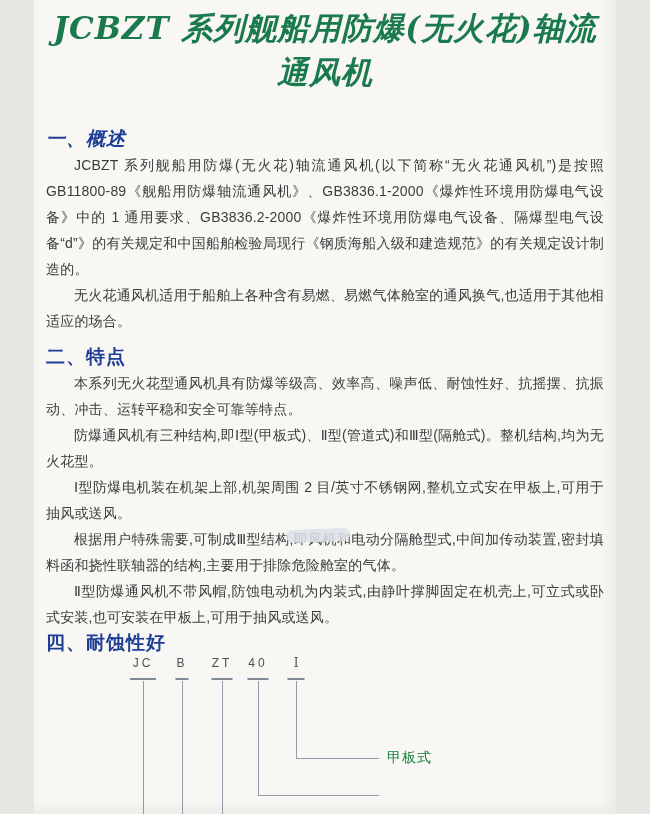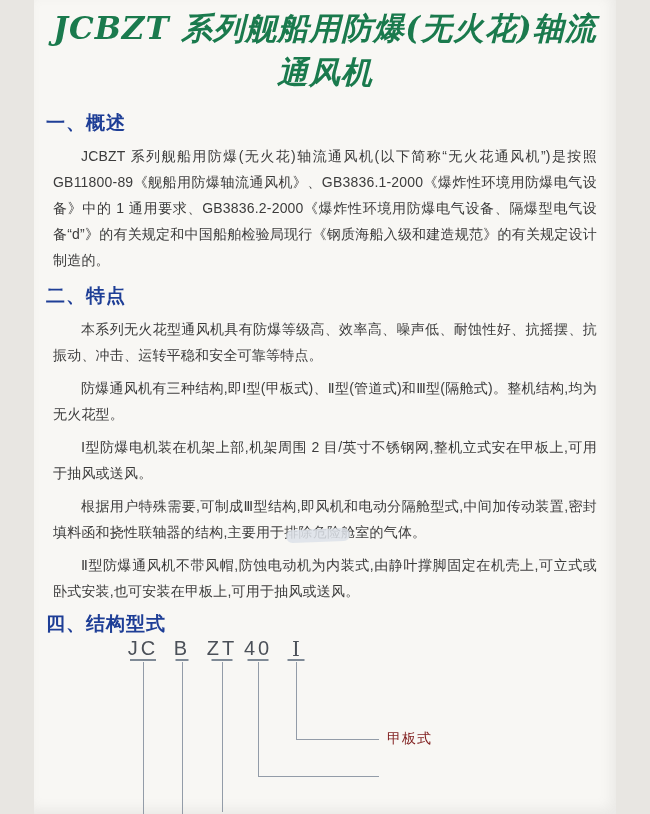--- a/index.html
+++ b/index.html
@@ -25,24 +25,24 @@
     letter-spacing:1px;
   }
   .sec-h{
     font-size:19px;
     font-weight:bold;
     color:#1e3e96;
     line-height:26px;
     margin:0;
     letter-spacing:1px;
   }
-  .sec-h.first{margin-top:16px;}
+  .sec-h.first{margin-top:32px;font-style:italic;}
   .sec-h.second{margin-top:10px;}
   p.body{
-    margin:7px;
+    margin:0;
     font-size:14px;
     line-height:26px;
     color:#3c3c3c;
     text-indent:2em;
     text-align:justify;
     letter-spacing:.2px;
   }
   
   .smudge{
     position:absolute;
@@ -51,63 +51,64 @@
     background:#dde2e9;
     border-radius:8px;
     transform:rotate(-2deg);
     opacity:.85;
   }
   
   .diagram{position:relative;height:256px;margin-top:0;}
   .code{
     position:absolute;top:0;
     transform:translateX(-50%);
-    font-size:20px;color:#4b5058;
+    font-size:12px;color:#4b5058;
     letter-spacing:3px;white-space:nowrap;
   }
   .code.roman{font-family:"DejaVu Serif","Liberation Serif",serif;letter-spacing:0;}
   .ul{
     position:absolute;top:22px;height:2px;
     background:#7f8a96;
     transform:translateX(-50%);
   }
   .vline{position:absolute;width:1px;background:#939ca8;top:25px;}
   .hline{position:absolute;height:1px;background:#939ca8;}
   .dlabel{
     position:absolute;left:341px;
-    font-size:14px;color:#7f1d1d;
+    font-size:14px;color:#15803d;
     white-space:nowrap;letter-spacing:1px;
   }
 </style>
 </head>
 <body>
 
 <div class="page">
 
   <div class="title">JCBZT 系列舰船用防爆(无火花)轴流通风机</div>
 
   <div>
     <div class="sec-h first">一、概述</div>
     <p class="body">JCBZT 系列舰船用防爆(无火花)轴流通风机(以下简称“无火花通风机”)是按照 GB11800-89《舰船用防爆轴流通风机》、GB3836.1-2000《爆炸性环境用防爆电气设备》中的 1 通用要求、GB3836.2-2000《爆炸性环境用防爆电气设备、隔爆型电气设备“d”》的有关规定和中国船舶检验局现行《钢质海船入级和建造规范》的有关规定设计制造的。</p>
+    <p class="body">无火花通风机适用于船舶上各种含有易燃、易燃气体舱室的通风换气,也适用于其他相适应的场合。</p>
   </div>
 
   <div>
     <div class="sec-h second">二、特点</div>
     <p class="body">本系列无火花型通风机具有防爆等级高、效率高、噪声低、耐蚀性好、抗摇摆、抗振动、冲击、运转平稳和安全可靠等特点。</p>
   </div>
 
   <div>
     <p class="body">防爆通风机有三种结构,即Ⅰ型(甲板式)、Ⅱ型(管道式)和Ⅲ型(隔舱式)。整机结构,均为无火花型。</p>
     <p class="body">Ⅰ型防爆电机装在机架上部,机架周围 2 目/英寸不锈钢网,整机立式安在甲板上,可用于抽风或送风。</p>
     <p class="body">根据用户特殊需要,可制成Ⅲ型结构,即风机和电动分隔舱型式,中间加传动装置,密封填料函和挠性联轴器的结构,主要用于排除危险舱室的气体。</p>
     <p class="body">Ⅱ型防爆通风机不带风帽,防蚀电动机为内装式,由静叶撑脚固定在机壳上,可立式或卧式安装,也可安装在甲板上,可用于抽风或送风。</p>
   </div>
 
   <div>
-    <div class="sec-h">四、结构型式</div>
+    <div class="sec-h">四、耐蚀性好</div>
     <div class="smudge"></div>
 
     <div class="diagram">
 
       <div class="code" style="left:97px">JC</div>
       <div class="ul" style="left:97px;width:26px"></div>
       <div class="vline" style="left:97px;height:211px"></div>
 
       <div class="code" style="left:136px">B</div>
       <div class="ul" style="left:136px;width:13px"></div>

